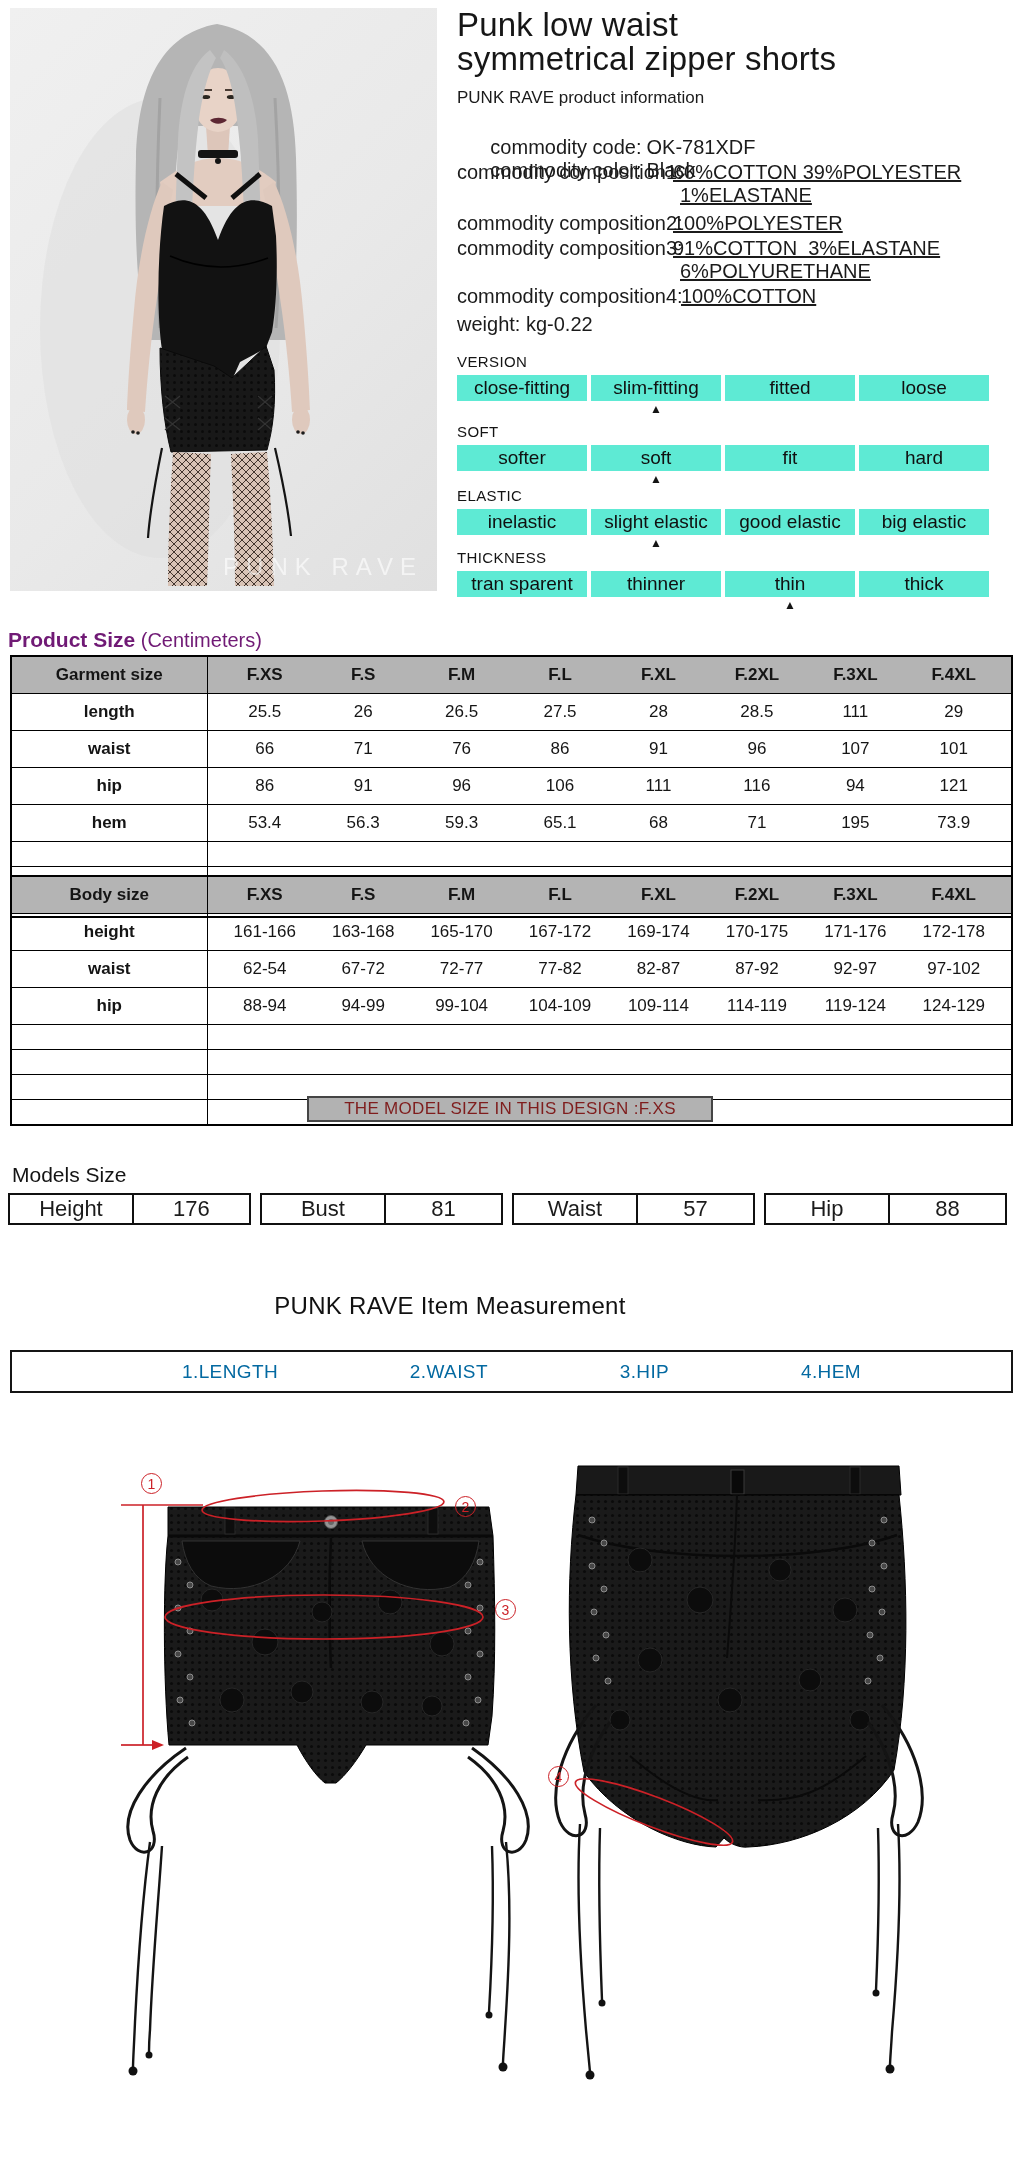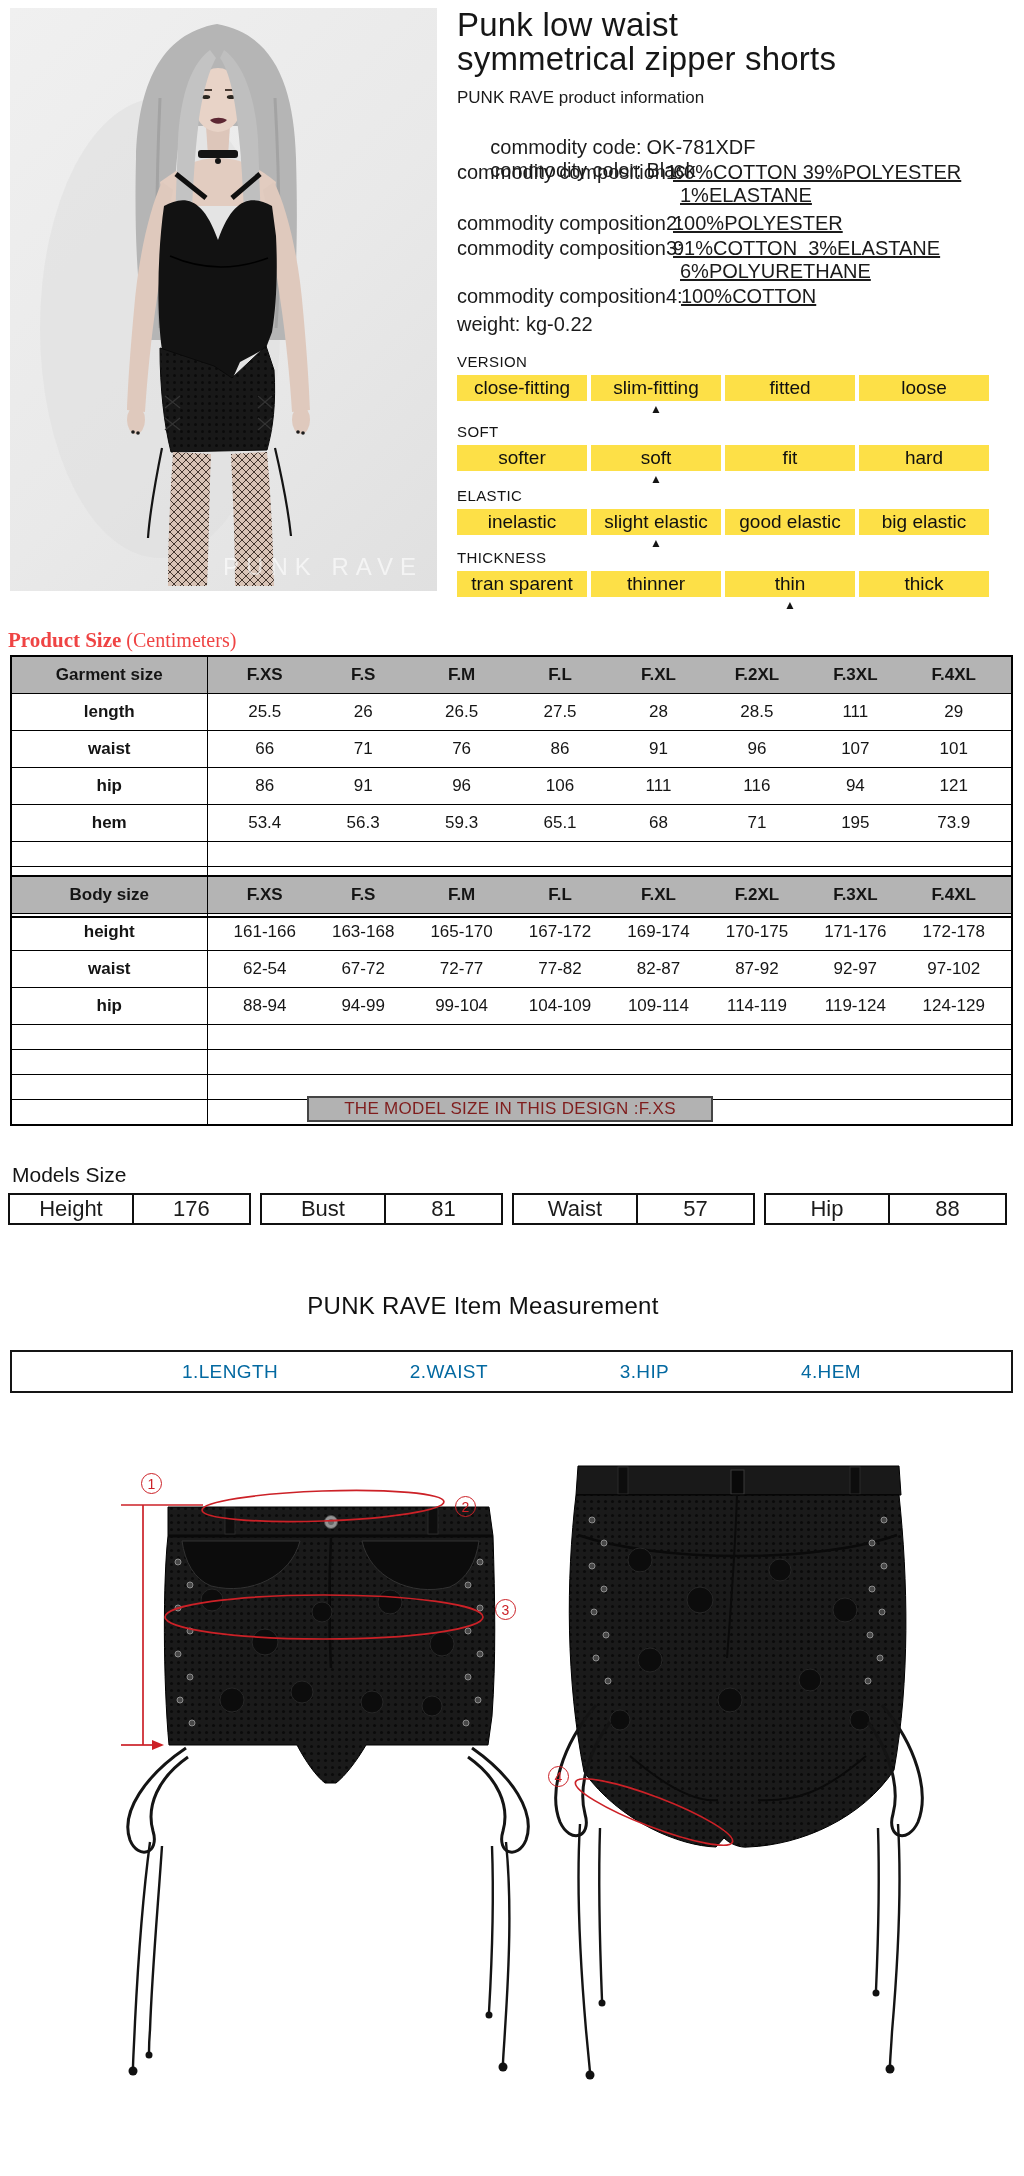--- a/index.html
+++ b/index.html
@@ -22,27 +22,27 @@
   .fld .lab{margin-right:5px;}
   .comp{font-size:20px;}
   .comp .lab{position:absolute;left:0;top:0;white-space:pre;}
   .comp .vals{position:absolute;left:216px;top:0;line-height:23px;white-space:pre;text-decoration:underline;}
   .comp .vals div:nth-child(2){padding-left:7px;}
   .weight{font-size:20px;}
 
   .attr-block{position:absolute;left:0;width:562px;height:70px;}
   .attr-name{position:absolute;top:0;left:0;font-size:15px;color:#141414;letter-spacing:.4px;}
   .attr-row{position:absolute;top:22px;left:0;display:flex;gap:4px;}
-  .attr-row div{width:130px;height:26px;background:#fde047;display:flex;align-items:center;
+  .attr-row div{width:130px;height:26px;background:#5eead4;display:flex;align-items:center;
                 justify-content:center;font-size:19px;color:#101010;white-space:nowrap;text-align:center;}
   .attr-marker{position:absolute;top:50px;width:14px;text-align:center;font-size:12px;
                line-height:12px;color:#141414;}
 
   
-  .size-head{position:absolute;left:8px;top:628px;font-size:20px;color:#ef4444;font-family:Liberation Serif, serif;}
+  .size-head{position:absolute;left:8px;top:628px;font-size:20px;color:#701a75;}
   .size-head b{font-size:21px;}
   table.sizes{position:absolute;left:10px;width:1003px;border-collapse:collapse;
               border:2px solid #000;table-layout:fixed;}
   table.sizes td,table.sizes th{border:1px solid #000;padding:8px;vertical-align:middle;}
   table.sizes thead tr{height:28px;background:#b4b4b4;}
   table.sizes tbody tr{height:25px;}
   tbody.empty-g tr{height:26px;} tbody.empty-b tr{height:25.5px;}
   .lblcol{font-weight:bold;font-size:17px;text-align:center;color:#151515;}
   .vgrid{display:grid;grid-template-columns:repeat(8,1fr);width:100%;}
   .vgrid span{text-align:center;font-size:17px;color:#151515;}
@@ -53,21 +53,21 @@
              justify-content:center;font-size:17px;color:#7f1d1d;letter-spacing:.3px;}
 
   .models-head{position:absolute;left:12px;top:1163px;font-size:21px;color:#141414;}
   .models-row{position:absolute;left:8px;top:1193px;width:999px;height:32px;display:flex;gap:9px;}
   .mbox{flex:1;border:2px solid #101010;box-sizing:border-box;display:flex;}
   .mbox .ml{width:51%;border-right:2px solid #101010;display:flex;align-items:center;
             justify-content:center;font-size:22px;}
   .mbox .mv{flex:1;display:flex;align-items:center;justify-content:center;font-size:22px;}
 
   .meas-head{position:absolute;left:0;top:1292px;width:900px;text-align:center;font-size:24px;
-             color:#111;letter-spacing:.3px;padding-left:33px;}
+             color:#111;letter-spacing:.3px;}
   .legend{position:absolute;left:10px;top:1350px;width:1003px;height:43px;border:2px solid #151515;
           box-sizing:border-box;display:flex;align-items:center;justify-content:space-between;
           padding:0 150px 0 170px;}
   .legend span{font-size:19px;color:#0369a1;letter-spacing:.4px;}
 
   
   .diagram{position:absolute;left:0;top:1400px;width:1024px;height:776px;}
   .callout{position:absolute;width:21px;height:21px;border:1.5px solid #cc2127;border-radius:50%;
            color:#cc2127;font-size:14px;display:flex;align-items:center;justify-content:center;
            box-sizing:border-box;background:transparent;}

